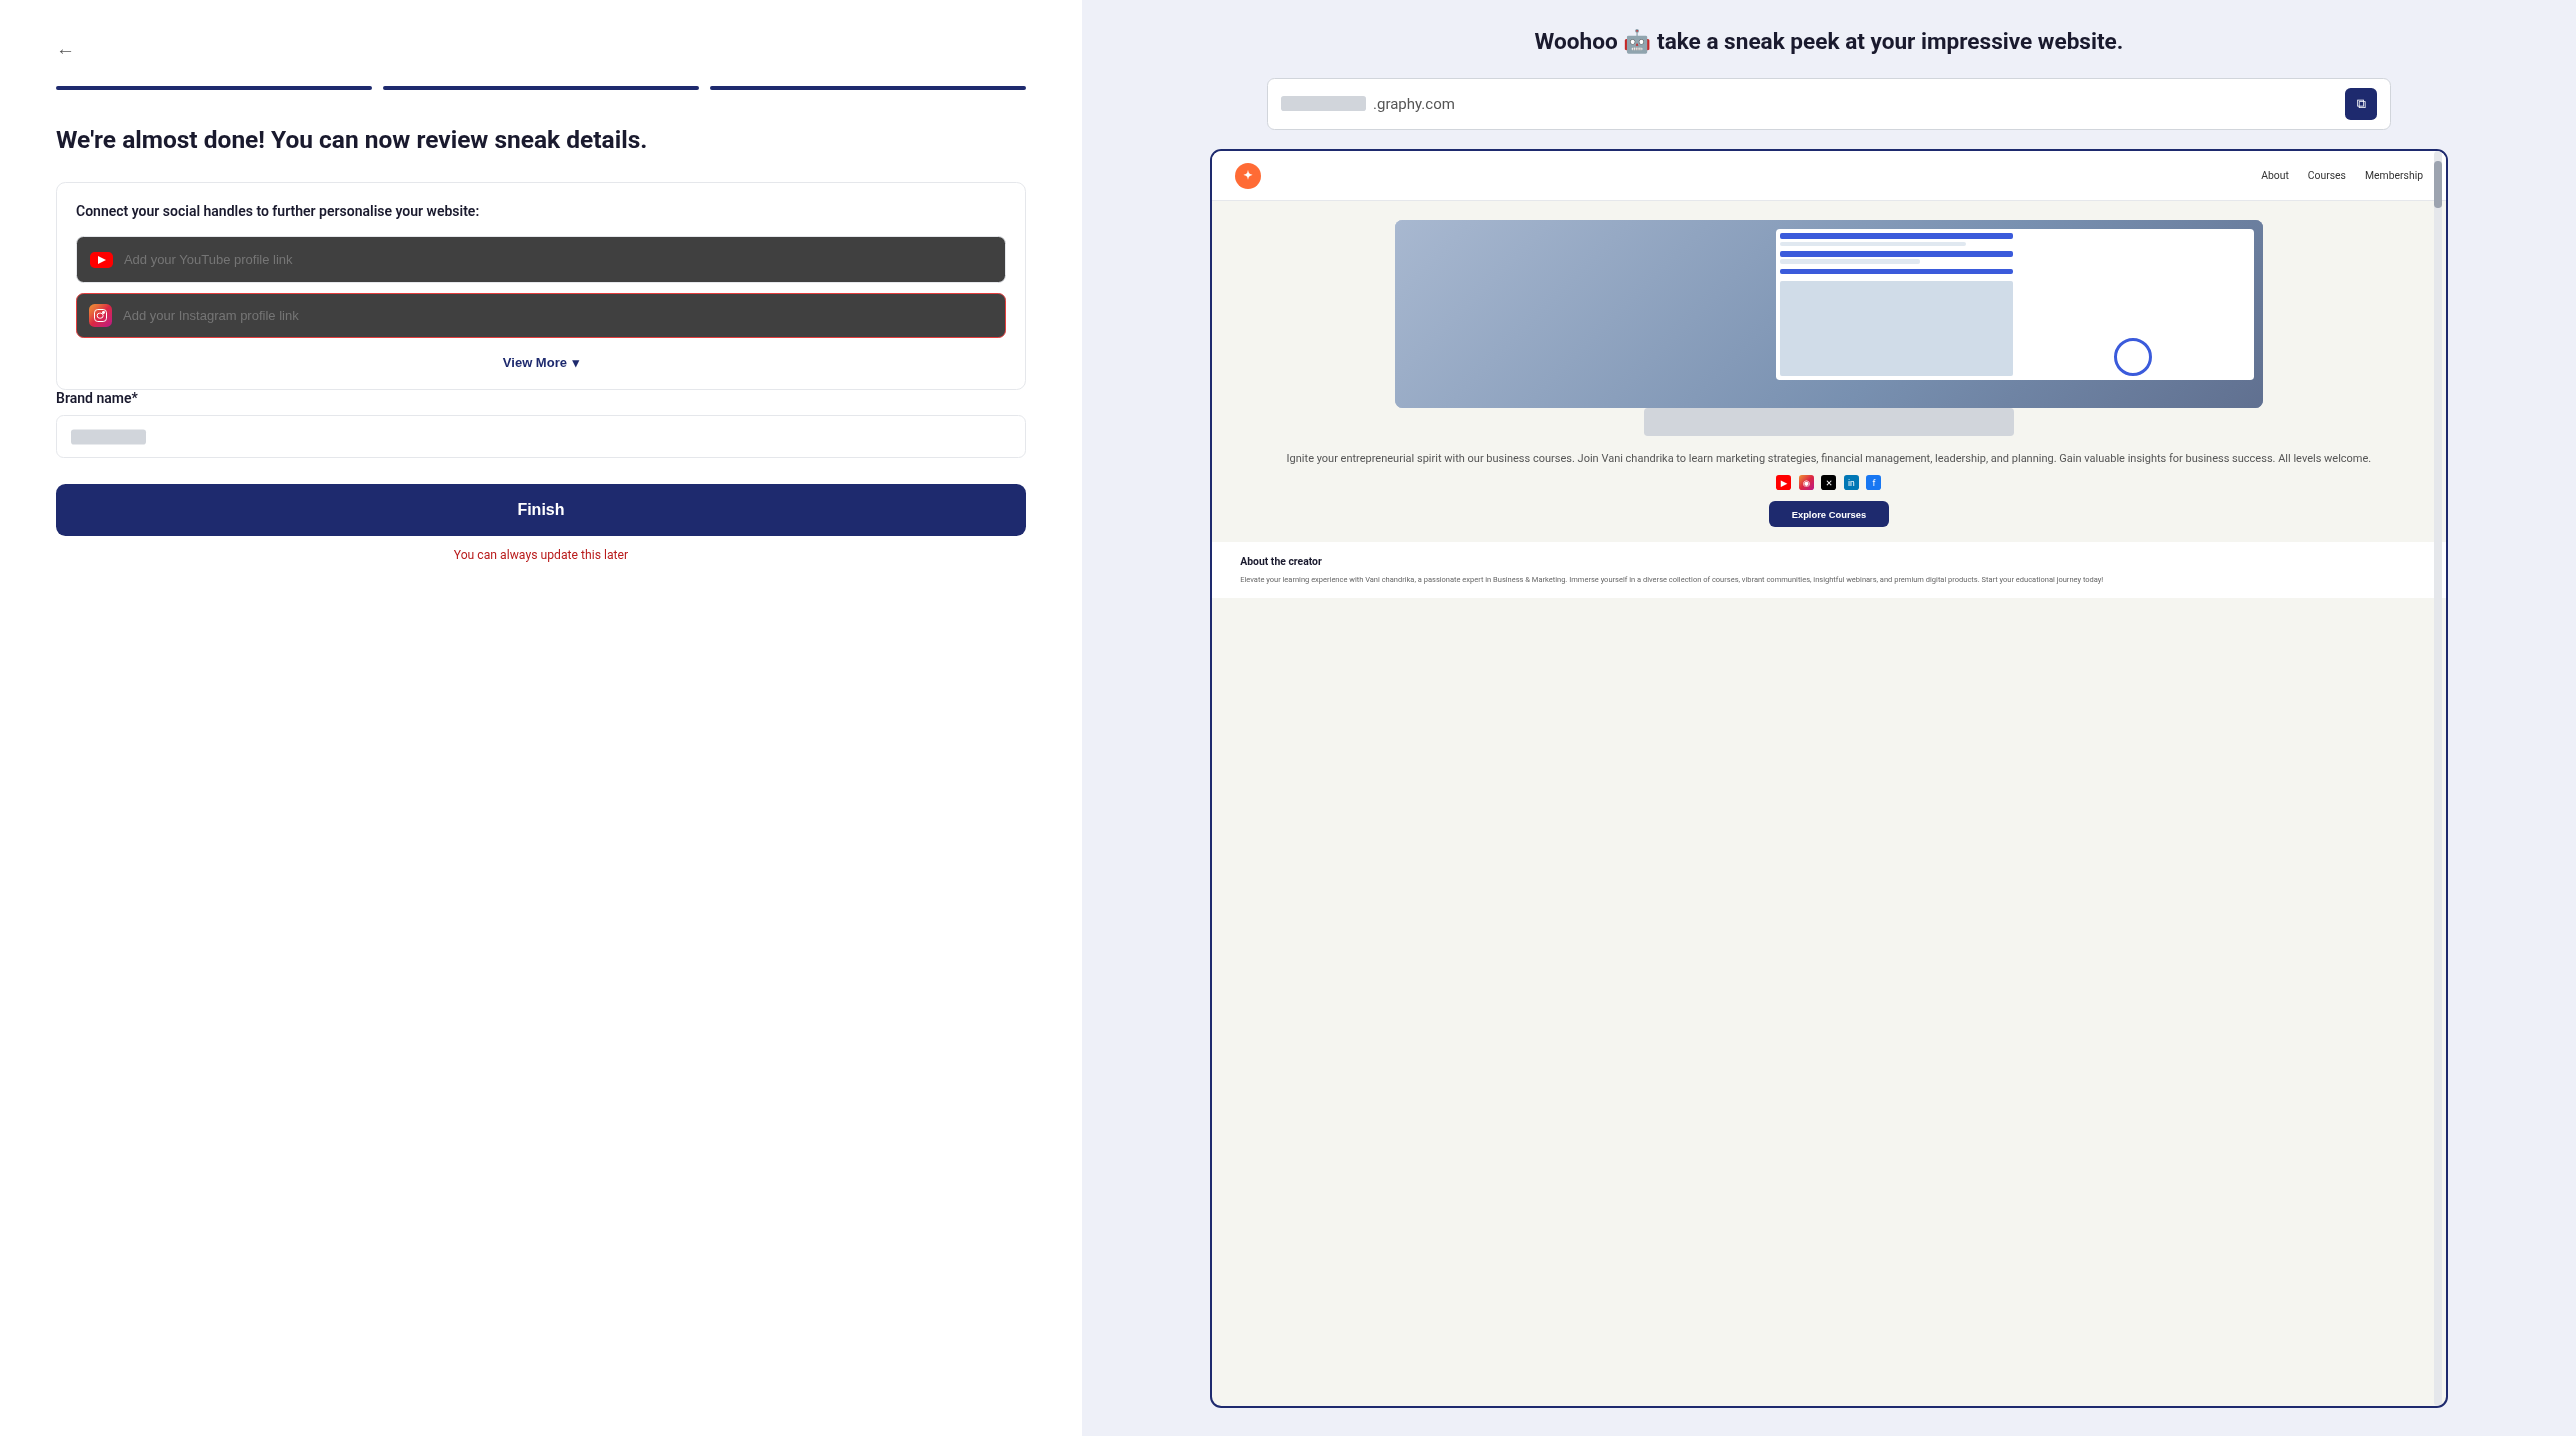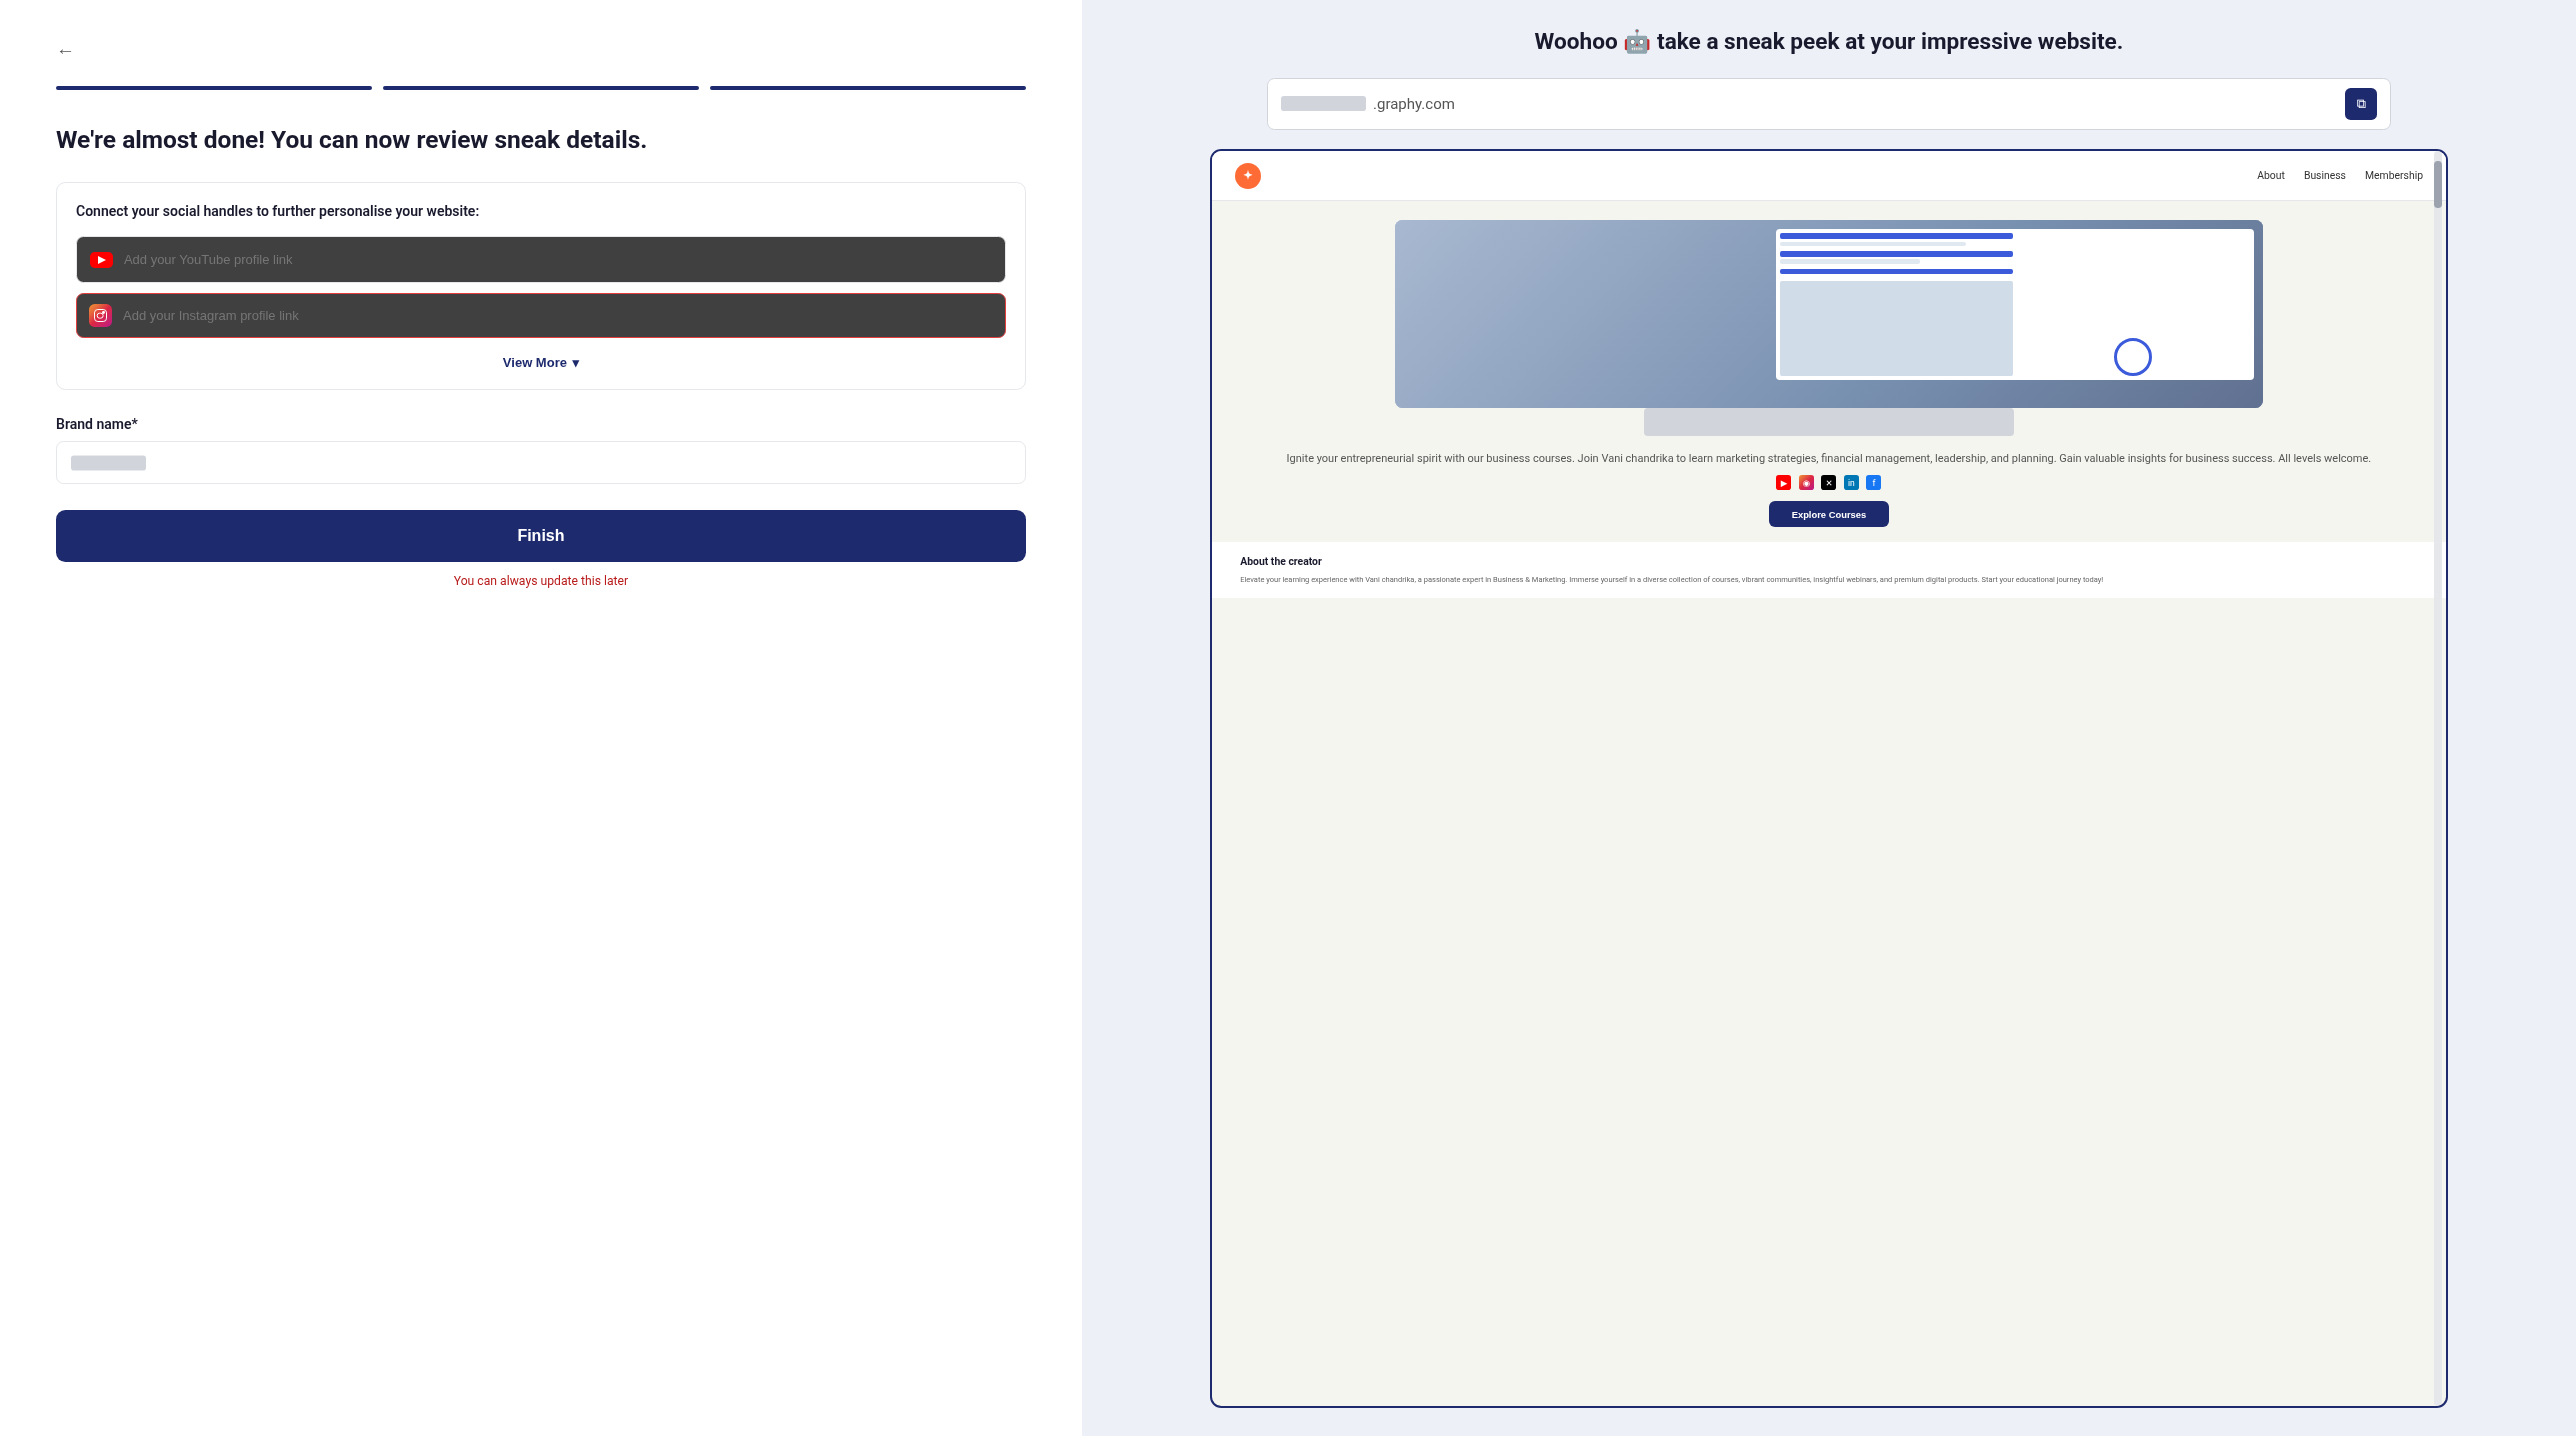--- a/index.html
+++ b/index.html
@@ -50,21 +50,20 @@
       line-height: 1.3;
       margin-bottom: 26px;
     }
 
     
     .social-card {
       background: #fff;
       border: 0.9px solid #e5e7eb;
       border-radius: 9.4px;
       padding: 19px;
-      margin-bottom: 26px;
     }
 
     .social-card-title {
       font-size: 14px;
       font-weight: 600;
       color: #1a1a2e;
       margin-bottom: 15px;
       line-height: 1.4;
     }
 
@@ -511,21 +510,21 @@
     <span class="url-text">.graphy.com</span>
     <button class="url-copy-btn">⧉</button>
   </div>
 
   <div class="website-preview" style="position:relative;">
 
     <div class="preview-nav">
       <div class="preview-logo">✦</div>
       <div class="preview-nav-links">
         <span class="preview-nav-link">About</span>
-        <span class="preview-nav-link">Business</span>
+        <span class="preview-nav-link">Courses</span>
         <span class="preview-nav-link">Membership</span>
       </div>
     </div>
 
     <div class="preview-body">
 
       <div class="preview-hero">
         <div class="preview-laptop">
           <div class="preview-laptop-img">
 

